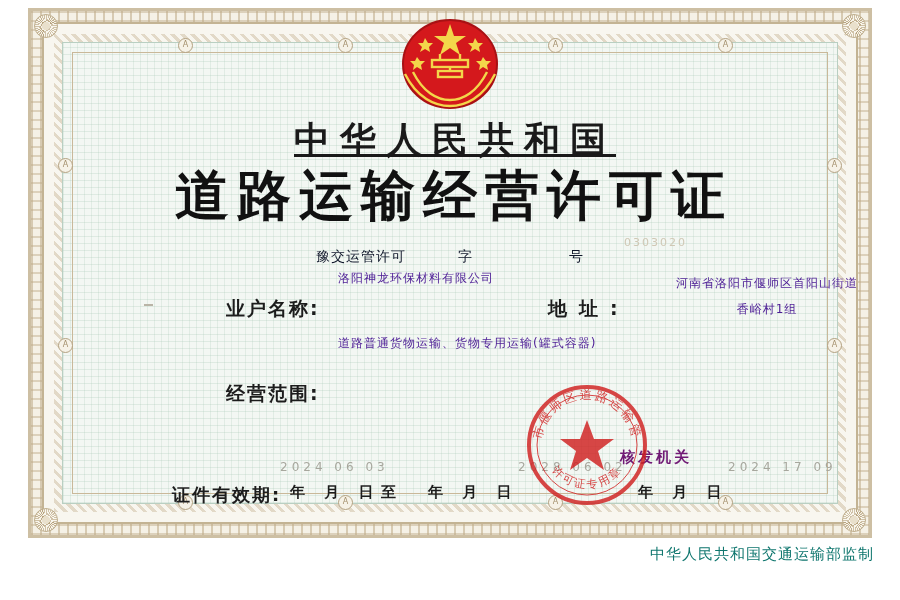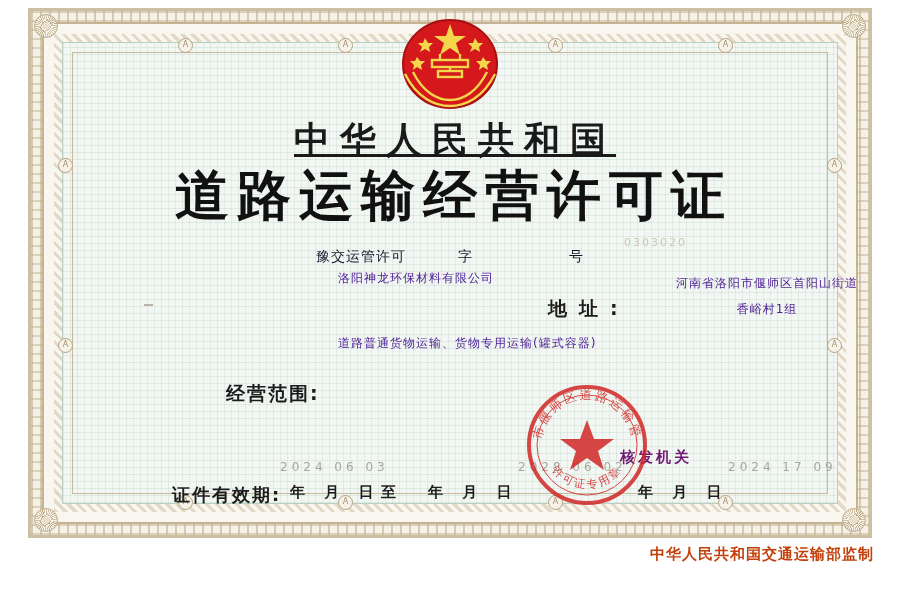--- a/index.html
+++ b/index.html
@@ -246,23 +246,22 @@
     z-index: 5;
     opacity: 0.82;
   }
 
   
   #footer-line {
     position: absolute;
     right: 26px;
     top: 545px;
     font-size: 15px;
-    color: #c2410c;
+    color: #0f766e;
     letter-spacing: 1px;
-    font-weight: bold;
   }
 
   
   .tick-left {
     position: absolute;
     left: 116px;
     top: 296px;
     width: 9px;
     height: 2px;
     background: #b9b4a6;
@@ -322,20 +321,21 @@
   <div class="title-line2">道路运输经营许可证</div>
 
   <div class="watermark-code">0303020</div>
 
   <div class="serial-row">
     <span class="sn-pre">豫交运管许可</span><span class="sn-zi">字</span><span>号</span>
   </div>
 
   <div class="tick-left"></div>
 
+  <div class="field-label label-name">业户名称:</div>
   <div class="field-value value-name">洛阳神龙环保材料有限公司</div>
 
   <div class="field-label label-addr">地址:</div>
   <div class="field-value value-addr">河南省洛阳市偃师区首阳山街道香峪村1组</div>
 
   <div class="field-label label-scope">经营范围:</div>
   <div class="field-value value-scope">道路普通货物运输、货物专用运输(罐式容器)</div>
 
   <svg id="seal" viewBox="0 0 126 126">
     <circle cx="63" cy="63" r="58" fill="none" stroke="#d02020" stroke-width="4"></circle>

